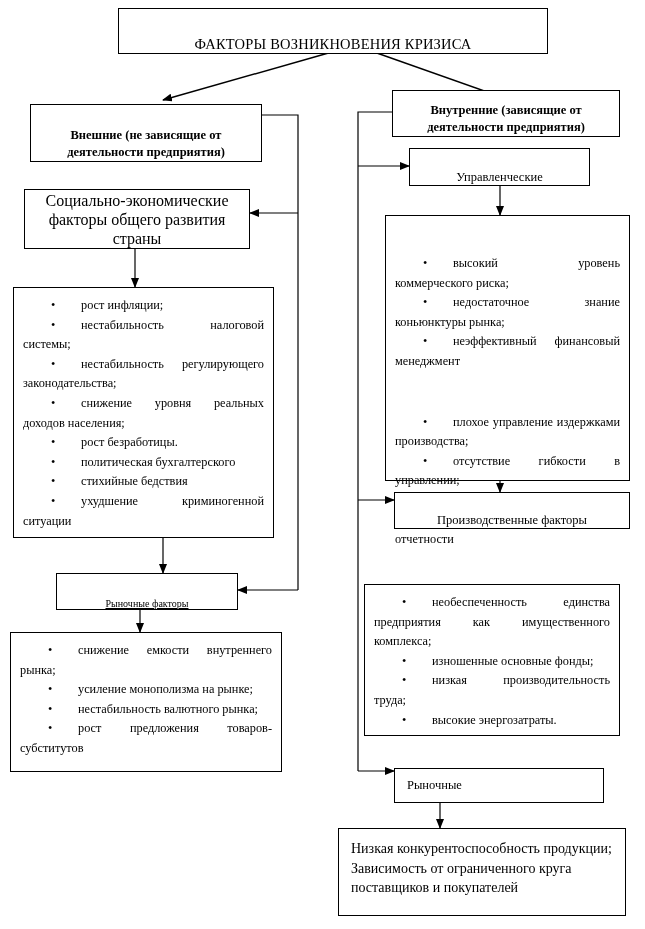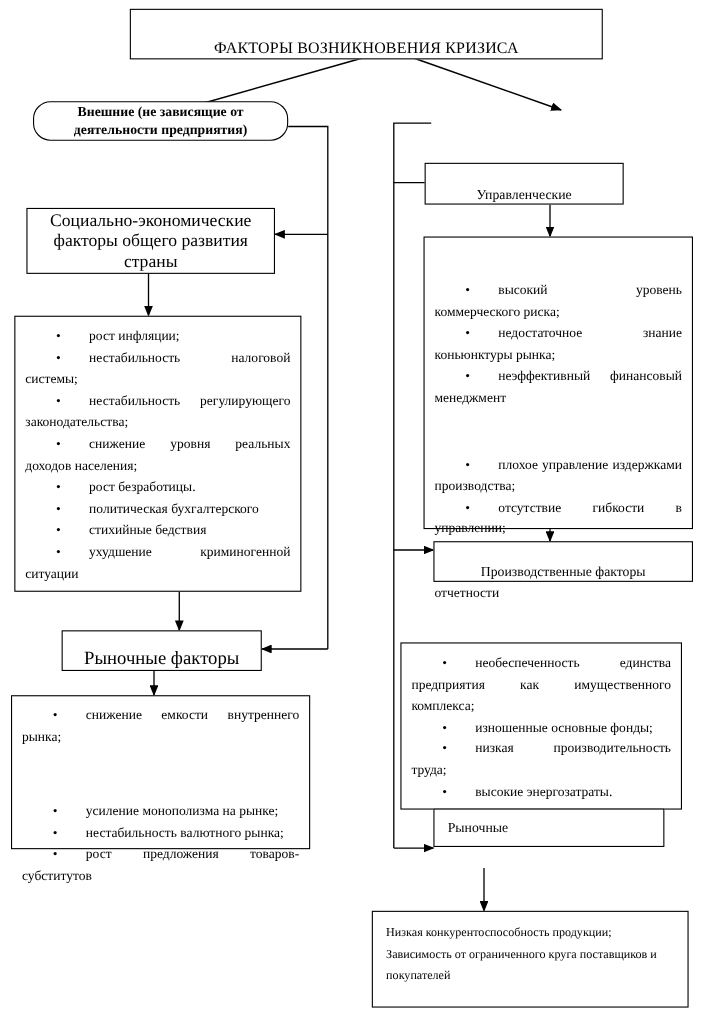--- a/index.html
+++ b/index.html
@@ -52,26 +52,31 @@
     <path d="M500,481 L500,492" stroke="#000" stroke-width="1.2" fill="none" marker-end="url(#ah)"></path>
     <path d="M440,789 L440,828" stroke="#000" stroke-width="1.2" fill="none" marker-end="url(#ah)"></path>
   </svg>
 
   <div class="box" style="left:118px;top:8px;width:430px;height:46px;">
     <div class="vcenter center" style="font-size:14.5px;letter-spacing:.2px;">
       <span class="txt">ФАКТОРЫ ВОЗНИКНОВЕНИЯ КРИЗИСА</span>
     </div>
   </div>
 
-  <div class="box" style="left:30px;top:92px;width:232px;height:36px;border-radius:16px;">
+  <div class="box" style="left:30px;top:104px;width:232px;height:58px;">
     <div class="vcenter center bold" style="font-size:12.5px;line-height:17px;padding:0 6px;">
       <span class="txt">Внешние (не зависящие от деятельности предприятия)</span>
     </div>
   </div>
 
+  <div class="box" style="left:392px;top:90px;width:228px;height:47px;">
+    <div class="vcenter center bold" style="font-size:12.5px;line-height:17px;padding:0 6px;">
+      <span class="txt">Внутренние (зависящие от деятельности предприятия)</span>
+    </div>
+  </div>
 
   <div class="box" style="left:24px;top:189px;width:226px;height:60px;">
     <div class="vcenter center" style="font-size:16px;line-height:19px;padding:0 16px;">
       <span class="txt">Социально-экономические факторы общего развития страны</span>
     </div>
   </div>
 
   <div class="box" style="left:13px;top:287px;width:261px;height:251px;padding:8px 9px 6px 9px;">
     <ul class="bl" style="font-size:12.3px;line-height:19.6px;">
         <li>
@@ -103,47 +108,47 @@
           <span class="t" style="text-indent: 58px;">стихийные бедствия</span>
         </li>
         <li>
           <span class="b">•</span>
           <span class="t" style="text-indent: 58px;">ухудшение криминогенной ситуации</span>
         </li>
       </ul>
   </div>
 
   <div class="box" style="left:56px;top:573px;width:182px;height:37px;">
-    <div class="vcenter center" style="font-size:17px;">
+    <div class="vcenter center" style="font-size:10px;text-decoration:underline;">
       <span class="txt">Рыночные факторы</span>
     </div>
   </div>
 
   <div class="box" style="left:10px;top:632px;width:272px;height:140px;padding:8px 9px 6px 9px;">
     <ul class="bl" style="font-size:12.3px;line-height:19.6px;">
         <li>
           <span class="b">•</span>
           <span class="t" style="text-indent: 58px;">снижение емкости внутреннего рынка;</span>
         </li>
         <li>
           <span class="b">•</span>
-          <span class="t" style="text-indent: 58px; margin-top: 48px;">усиление монополизма на рынке;</span>
+          <span class="t" style="text-indent: 58px;">усиление монополизма на рынке;</span>
         </li>
         <li>
           <span class="b">•</span>
           <span class="t" style="text-indent: 58px;">нестабильность валютного рынка;</span>
         </li>
         <li>
           <span class="b">•</span>
           <span class="t" style="text-indent: 58px;">рост предложения товаров-субститутов</span>
         </li>
       </ul>
   </div>
 
-  <div class="box" style="left:386px;top:148px;width:181px;height:38px;">
+  <div class="box" style="left:409px;top:148px;width:181px;height:38px;">
     <div class="vcenter center" style="font-size:12.5px;">
       <span class="txt">Управленческие</span>
     </div>
   </div>
 
   <div class="box" style="left:385px;top:215px;width:245px;height:266px;padding:8px 9px 6px 9px;">
     <ul class="bl" style="font-size:12.3px;line-height:19.6px;">
         <li>
           <span class="b">•</span>
           <span class="t" style="text-indent: 58px; margin-top: 30px;">высокий уровень коммерческого риска;</span>
@@ -191,26 +196,26 @@
           <span class="b">•</span>
           <span class="t" style="text-indent: 58px;">низкая производительность труда;</span>
         </li>
         <li>
           <span class="b">•</span>
           <span class="t" style="text-indent: 58px;">высокие энергозатраты.</span>
         </li>
       </ul>
   </div>
 
-  <div class="box" style="left:394px;top:735px;width:210px;height:35px;">
+  <div class="box" style="left:394px;top:768px;width:210px;height:35px;">
     <div class="vcenter-left" style="font-size:12.5px;padding-left:12px;">
       <span class="txt">Рыночные</span>
     </div>
   </div>
 
   <div class="box plain" style="left:338px;top:828px;width:288px;height:88px;padding:10px 12px;">
-    <div style="font-size:11px;line-height:19.6px;">
+    <div style="font-size:14px;line-height:19.6px;">
         <p style="text-align: justify;">Низкая конкурентоспособность продукции;</p>
         <p>Зависимость от ограниченного круга поставщиков и покупателей</p>
       </div>
   </div>
 
 </div>
 
 </body></html>

